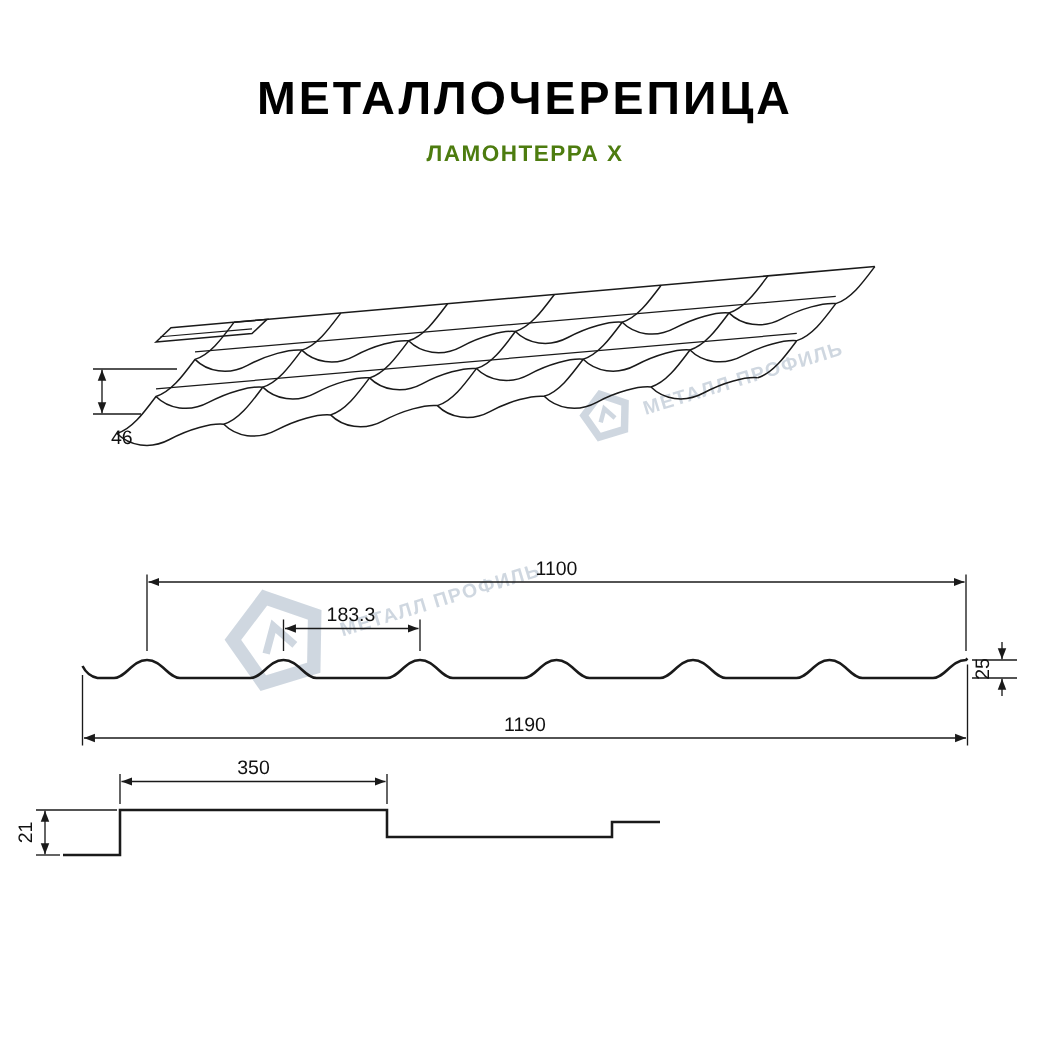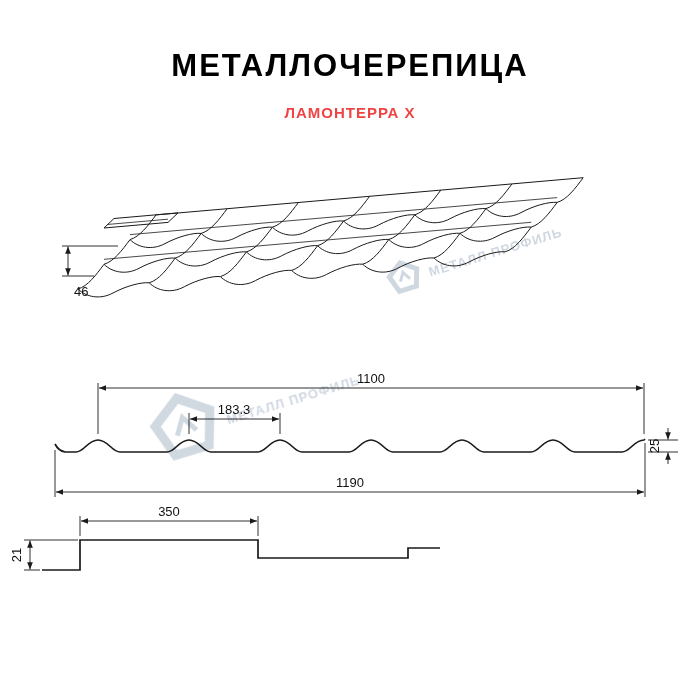--- a/index.html
+++ b/index.html
@@ -1,19 +1,19 @@
 <!DOCTYPE html>
 <html><head>
 <meta charset="utf-8">
 <style>
   html,body{margin:0;padding:0;background:#fff;}
   body{width:700px;height:700px;position:relative;font-family:"Liberation Sans",sans-serif;overflow:hidden;}
   .header{position:absolute;top:48px;left:0;width:700px;text-align:center;}
   .title{font-size:31px;font-weight:bold;letter-spacing:2px;color:#000;}
-  .subtitle{margin-top:20px;font-size:15px;font-weight:bold;letter-spacing:1px;color:#ef4444;}
+  .subtitle{margin-top:10px;font-size:15px;font-weight:bold;letter-spacing:1px;color:#4d7c0f;}
   svg{position:absolute;left:0;top:0;}
   .line{stroke:#1a1a1a;stroke-width:1;fill:none;}
   .thick{stroke:#1a1a1a;stroke-width:1.7;fill:none;}
   .thin{stroke:#1a1a1a;stroke-width:0.8;fill:none;}
   .dim{stroke:#1a1a1a;stroke-width:0.9;fill:none;}
   text{font-family:"Liberation Sans",sans-serif;font-size:13px;fill:#111;}
   .wm-text{font-weight:bold;fill:#c4ced9;letter-spacing:1px;}
   .wm-shape{stroke:#c4ced9;fill:none;}
 </style>
 </head>

